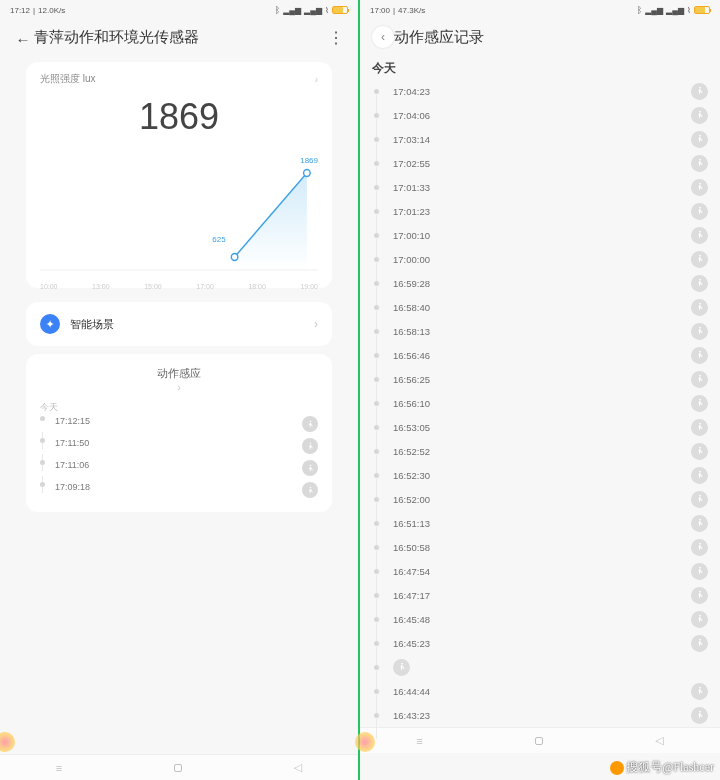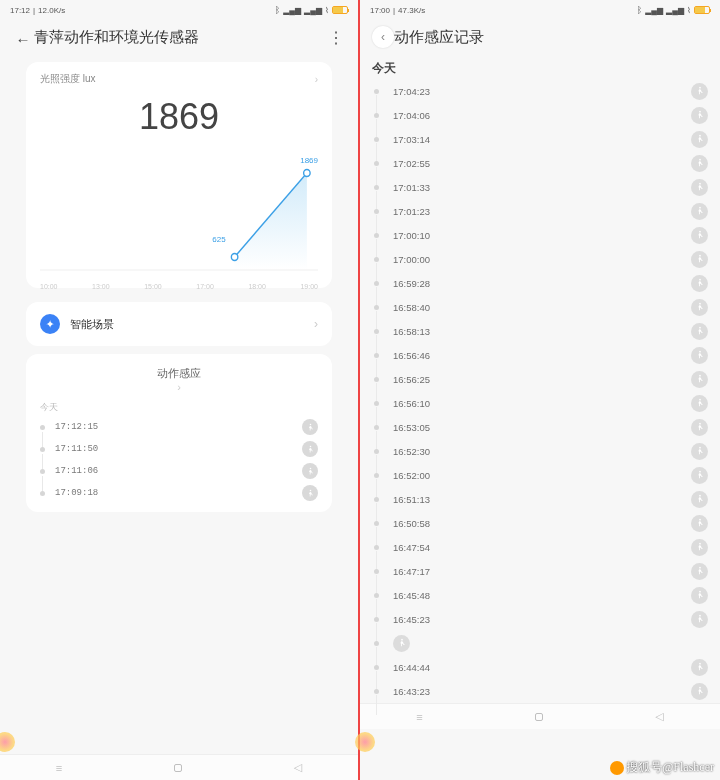--- a/index.html
+++ b/index.html
@@ -1,18 +1,18 @@
 <!DOCTYPE html>
 <html><head>
 <meta charset="utf-8">
 <style>
   * { margin: 0; padding: 0; box-sizing: border-box; -webkit-font-smoothing: antialiased; }
   body { width: 720px; height: 780px; background: #f5f5f5; font-family: -apple-system, "PingFang SC", sans-serif; display: flex; overflow: hidden; }
   .pane { width: 360px; height: 780px; background: #f7f7f7; position: relative; display: flex; flex-direction: column; }
-  .pane.left { border-right: 2px solid #ef4444; }
+  .pane.left { border-right: 2px solid #22c55e; }
   .status-bar { height: 20px; display: flex; justify-content: space-between; align-items: center; padding: 0 10px; font-size: 8px; color: #555; }
   .status-left { display: flex; align-items: center; gap: 3px; }
   .status-right { display: flex; align-items: center; gap: 3px; }
   .bt { font-size: 9px; }
   .sig, .wifi { font-size: 8px; }
   .batt { width: 16px; height: 8px; border: 1px solid #f5a623; border-radius: 2px; position: relative; }
   .batt::after { content:""; position:absolute; right:-2px; top:2px; width:1px; height:3px; background:#f5a623; }
   .batt i { display:block; width:70%; height:100%; background:#f5c94a; }
 
   .titlebar { height: 34px; display: flex; align-items: center; padding: 0 12px; }
@@ -33,21 +33,21 @@
   .chart .lbl.top { color:#3ca0e6; }
 
   .scene { display:flex; align-items:center; padding:12px 14px; }
   .scene .ico { width:20px; height:20px; border-radius:50%; background:#3b82f6; display:flex; align-items:center; justify-content:center; color:#fff; font-size:11px; margin-right:10px; }
   .scene .txt { flex:1; font-size:11px; color:#333; font-weight:500; }
   .scene .chev { color:#ccc; font-size:12px; }
 
   .motion-head { display:flex; align-items:center; justify-content:space-between; padding:12px 14px 4px; font-size:11px; color:#666;flex-direction:column; }
   .today-label { font-size:9px; color:#bbb; padding:4px 14px 2px; }
   .log-list { padding: 0 14px 8px; }
-  .log-row { display:flex; align-items:center; height:22px; position:relative;font-family:Liberation Mono, monospace; }
+  .log-row { display:flex; height:22px; position:relative; }
   .log-row .dot { width:5px; height:5px; border-radius:50%; background:#d6d6d6; margin-right:10px; }
   .log-row .line { position:absolute; left:2px; top:16px; bottom:-11px; width:1px; background:#e8e8e8; }
   .log-row:last-child .line { display:none; }
   .log-row .time { flex:1; font-size:9px; color:#7a7a7a; }
   .log-row .act { width:16px; height:16px; border-radius:50%; background:#d9d9d9; display:flex; align-items:center; justify-content:center; }
   .log-row .act svg { width:9px; height:9px; }
 
   
   .r-today { font-size:12px; color:#444; font-weight:600; padding:6px 12px 2px; }
   .r-list { padding: 0 12px 0 14px; }
@@ -385,20 +385,31 @@
         <span class="act">
           <svg viewBox="0 0 24 24" fill="#fff">
             <circle cx="12" cy="4" r="2"></circle>
             <path d="M11 7l-3 5 2 2v6h2v-5l2-2 1 3 3 1v-2l-2-1-2-5z"></path>
           </svg>
         </span>
       </div>
       <div class="r-row">
         <span class="dot"></span>
         <span class="line"></span>
+        <span class="time">16:52:52</span>
+        <span class="act">
+          <svg viewBox="0 0 24 24" fill="#fff">
+            <circle cx="12" cy="4" r="2"></circle>
+            <path d="M11 7l-3 5 2 2v6h2v-5l2-2 1 3 3 1v-2l-2-1-2-5z"></path>
+          </svg>
+        </span>
+      </div>
+      <div class="r-row">
+        <span class="dot"></span>
+        <span class="line"></span>
         <span class="time">16:52:30</span>
         <span class="act">
           <svg viewBox="0 0 24 24" fill="#fff">
             <circle cx="12" cy="4" r="2"></circle>
             <path d="M11 7l-3 5 2 2v6h2v-5l2-2 1 3 3 1v-2l-2-1-2-5z"></path>
           </svg>
         </span>
       </div>
       <div class="r-row">
         <span class="dot"></span>

